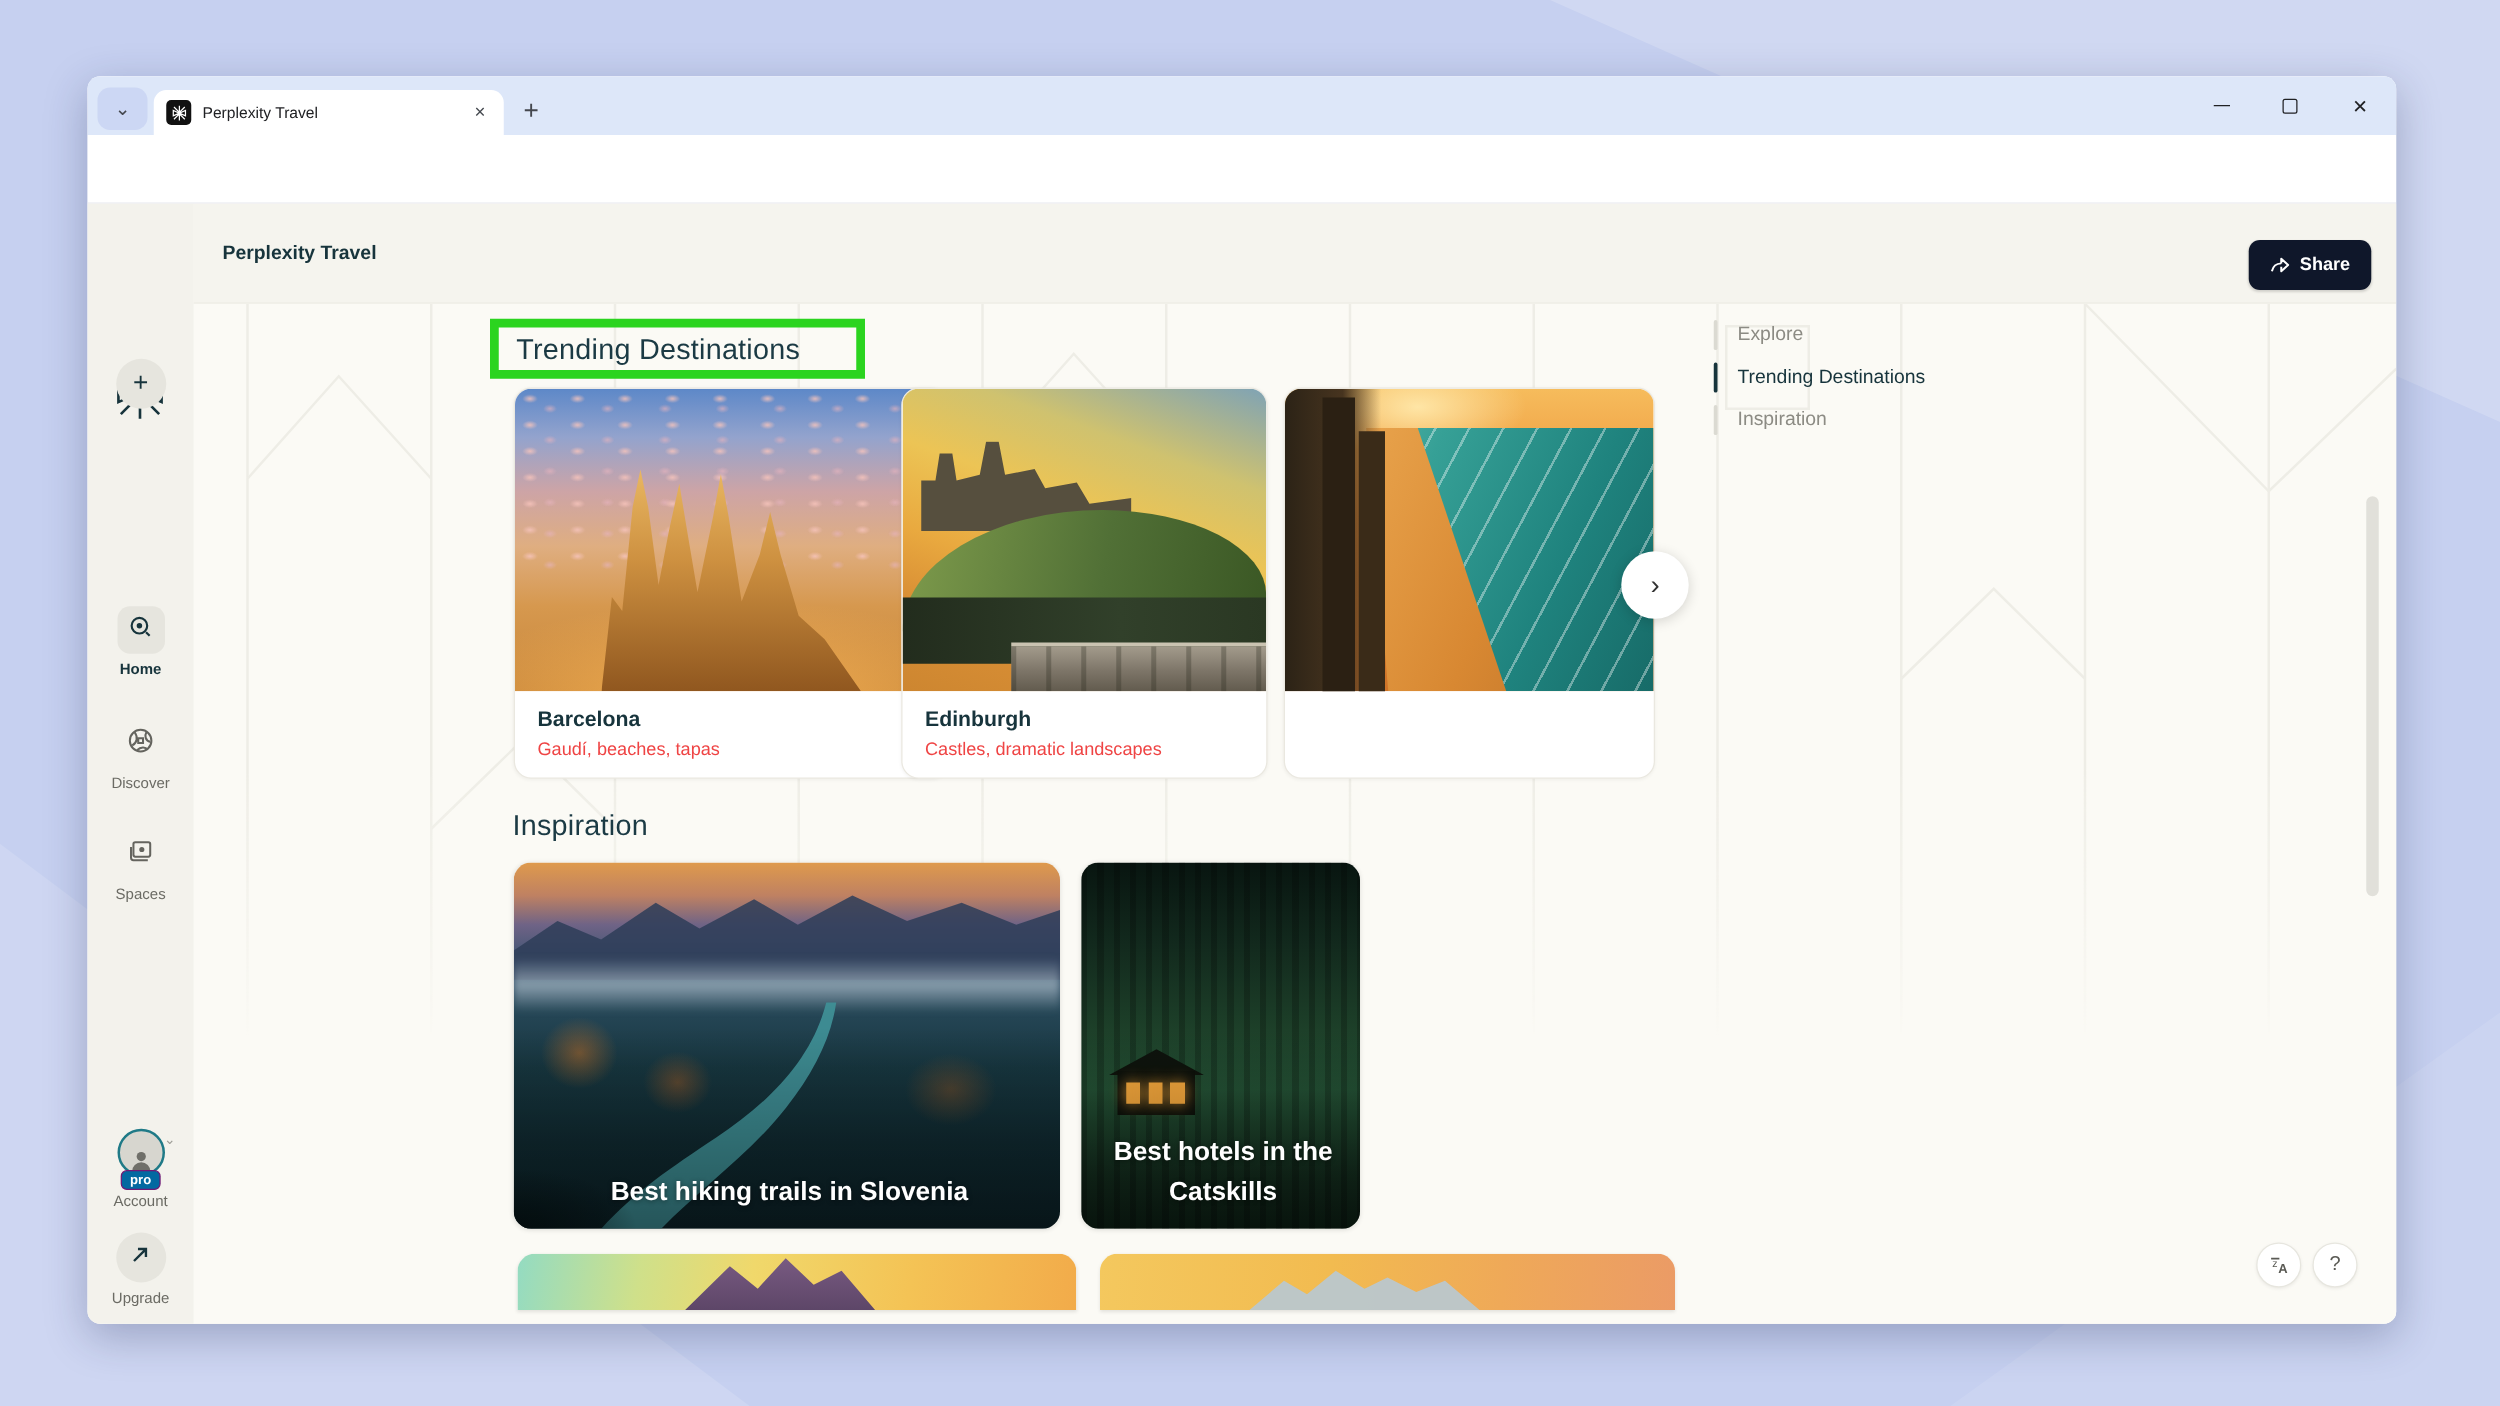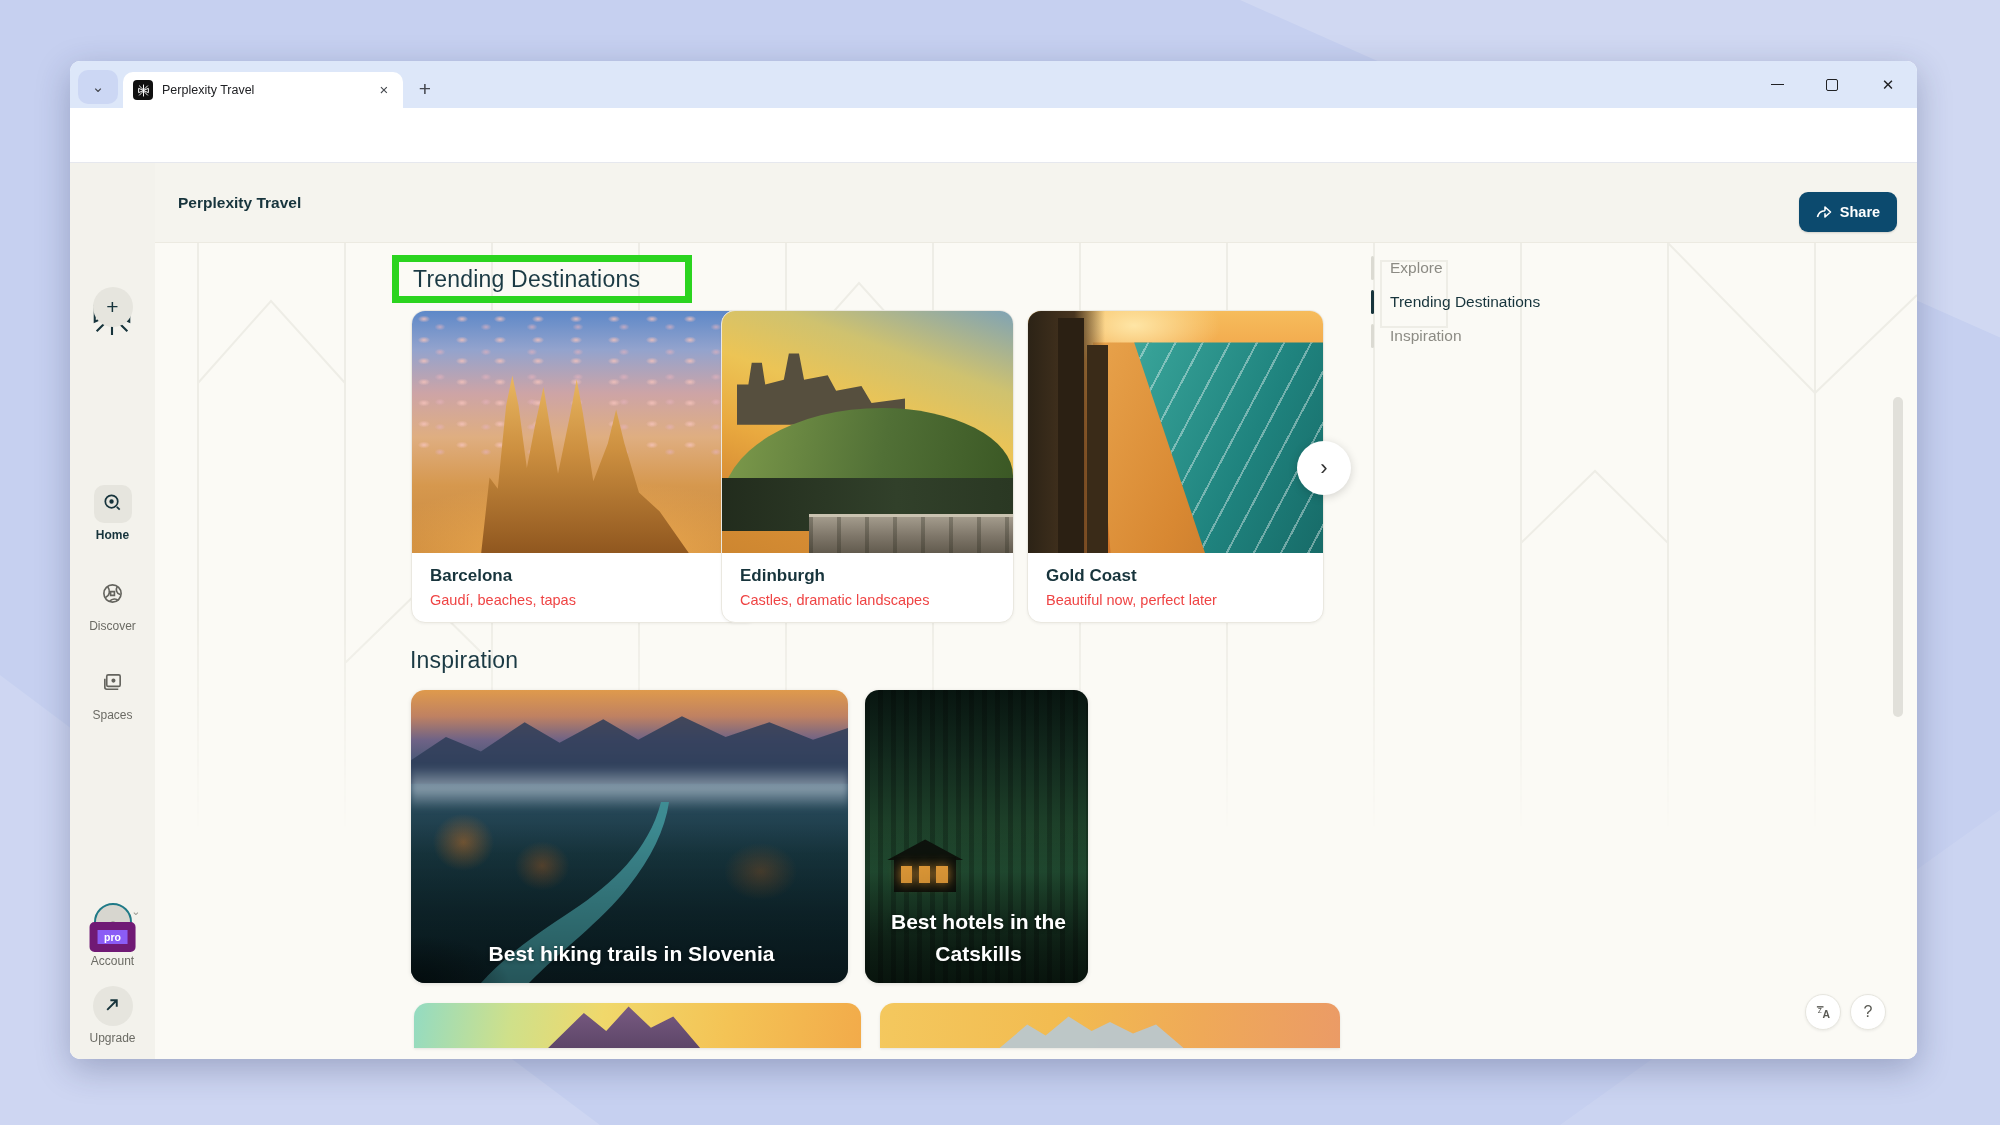--- a/index.html
+++ b/index.html
@@ -52,27 +52,27 @@
   .sb-label{font-size:12px;color:#6b6b64;margin-top:5px;}
   .sb-label.active{color:#17343c;font-weight:700;}
   .circle-btn{width:40px;height:40px;border-radius:50%;background:#e6e5de;display:flex;align-items:center;justify-content:center;color:#17343c;}
   .iconbox{width:38px;height:38px;border-radius:10px;display:flex;align-items:center;justify-content:center;}
   .iconbox.active{background:#e6e5de;}
   .logo-wrap{position:absolute;left:19px;top:128px;width:46px;height:46px;}
   .acct-wrap{position:relative;width:40px;height:40px;}
   .acct-avatar{width:34px;height:34px;margin:0 auto;border-radius:50%;border:2px solid #1f7a87;background:#d7d6cf;
     display:flex;align-items:flex-end;justify-content:center;overflow:hidden;}
   .acct-chev{position:absolute;right:-8px;top:2px;color:#9a9a93;font-size:11px;}
-  .pro-badge{position:absolute;left:50%;transform:translateX(-50%);bottom:-9px;background:#8b5cf6;color:#fff;
-    font-size:10.5px;font-weight:700;padding:1px 7px;border-radius:5px;border:8px solid #701a75;}
+  .pro-badge{position:absolute;left:50%;transform:translateX(-50%);bottom:-9px;background:#0369a1;color:#fff;
+    font-size:10.5px;font-weight:700;padding:1px 7px;border-radius:5px;border:1px solid #701a75;}
 
   .main{position:absolute;left:85px;top:0;width:1762px;height:896px;}
   .appheader{position:absolute;left:0;top:0;width:100%;height:80px;background:#f5f4ee;border-bottom:1px solid #eceae1;box-sizing:border-box;}
   .app-title{position:absolute;left:23px;top:31px;font-size:15.5px;font-weight:700;color:#17343c;}
-  .share-btn{position:absolute;left:1644px;top:29px;width:98px;height:40px;border-radius:9px;background:#0c4a6e;color:#fff;
+  .share-btn{position:absolute;left:1644px;top:29px;width:98px;height:40px;border-radius:9px;background:#0f172a;color:#fff;
     display:flex;align-items:center;justify-content:center;gap:8px;font-size:14.5px;font-weight:700;box-shadow:0 1px 2px rgba(0,0,0,.15);}
 
   .hero{position:absolute;left:0;top:80px;width:1762px;height:816px;background:#fbfaf5;overflow:hidden;}
   .pattern{position:absolute;left:0;top:0;width:1762px;height:620px;
     -webkit-mask-image:linear-gradient(180deg,#000 60%,transparent 95%);mask-image:linear-gradient(180deg,#000 60%,transparent 95%);}
 
   .toc{position:absolute;left:1216px;top:8px;}
   .toc-item{position:relative;height:34px;display:flex;align-items:center;}
   .toc-bar{position:absolute;left:0;top:5px;width:3px;height:24px;background:#dbdad2;border-radius:2px;}
   .toc-item.active .toc-bar{background:#17343c;}
@@ -399,24 +399,20 @@
           </div>
           <div class="t-card" style="left:872px;width:297px">
             <div class="t-img">
               <div class="scene goldcoast"></div>
                 <div class="gc-sand"></div>
                 <div class="gc-ocean"></div>
                 <div class="gc-city"></div>
                 <div class="gc-tower"></div>
                 <div class="gc-tower2"></div>
             </div>
-            <div class="t-text">
-              <div class="t-title">Gold Coast</div>
-              <div class="t-sub">Beautiful now, perfect later</div>
-            </div>
           </div>
 
           <div class="next-btn">
             <span>›</span>
           </div>
 
           <div class="insp-heading">
             <span class="h-section">Inspiration</span>
           </div>
 

